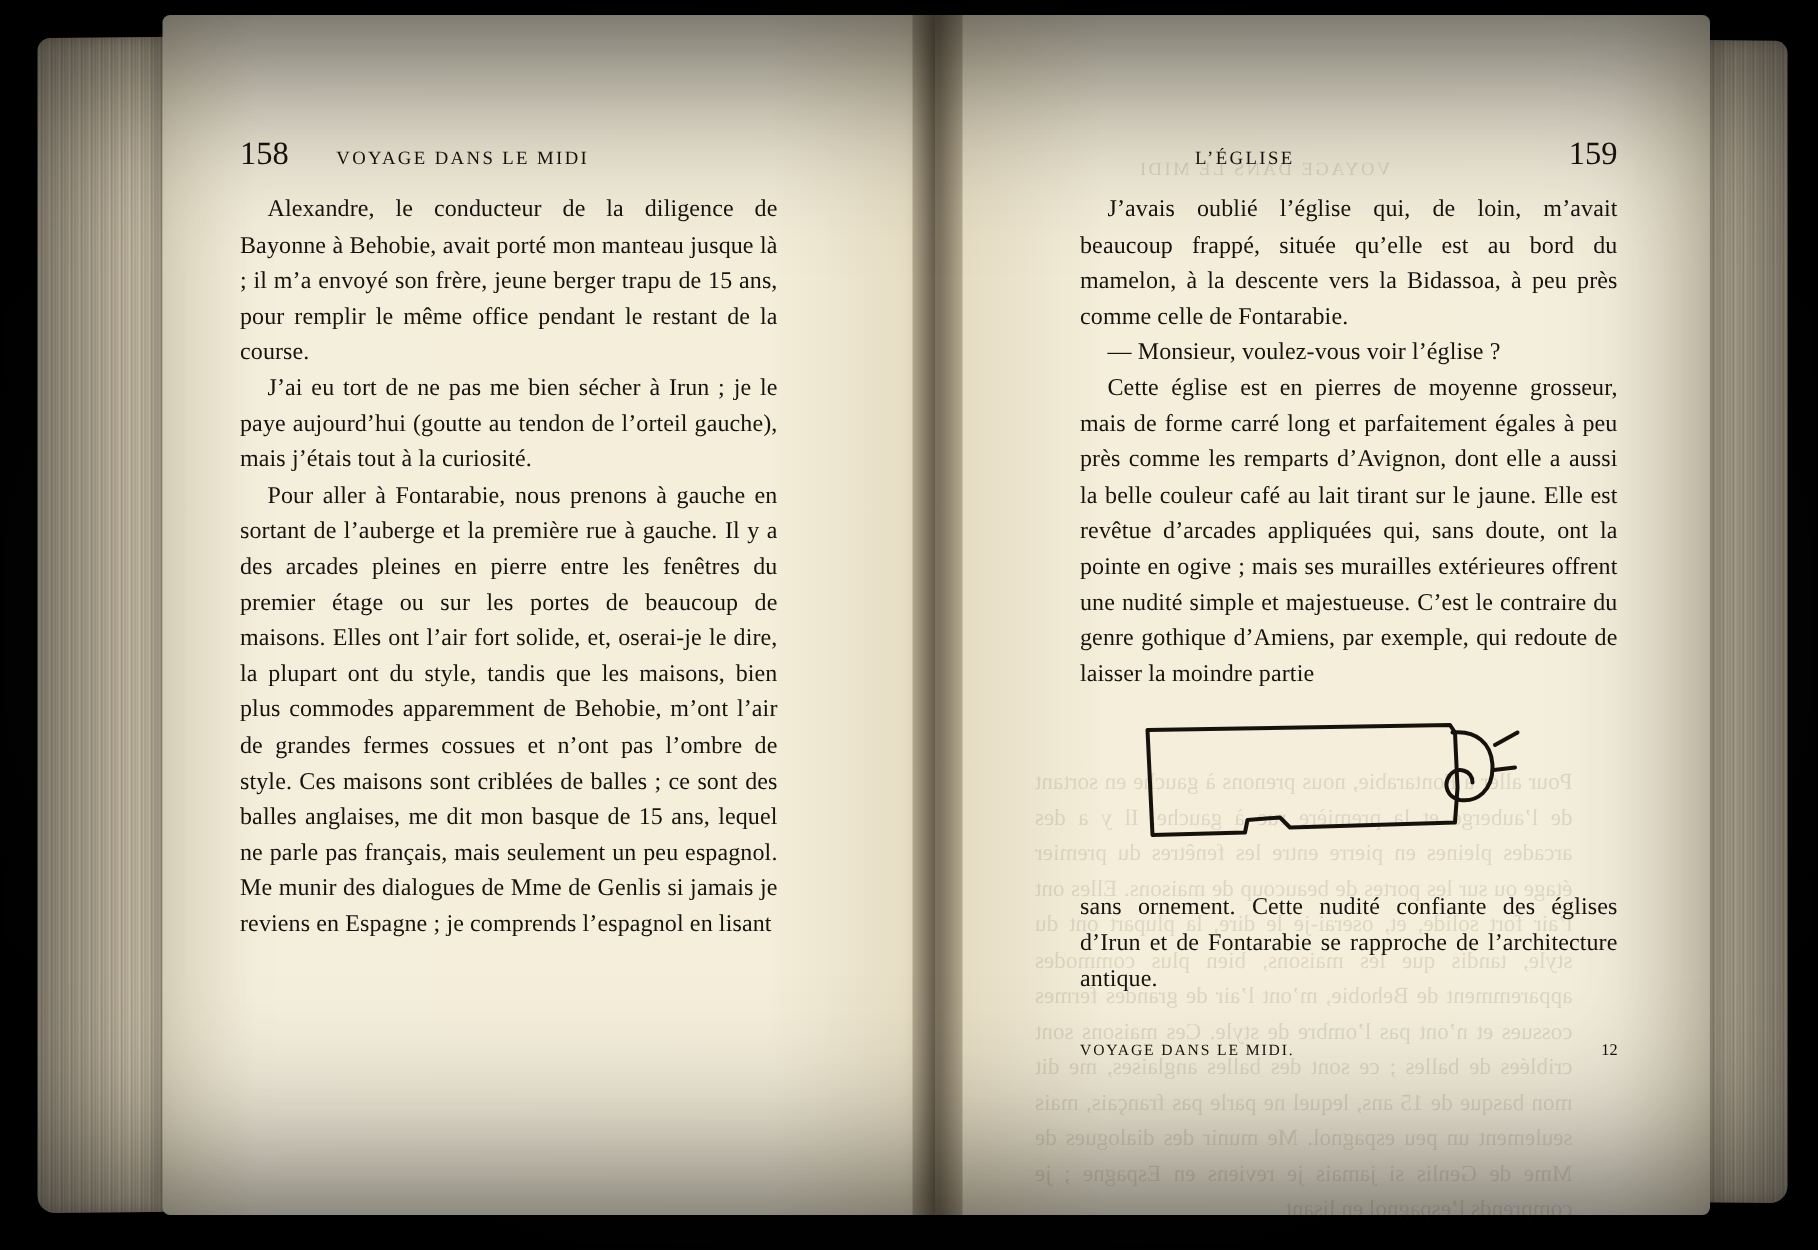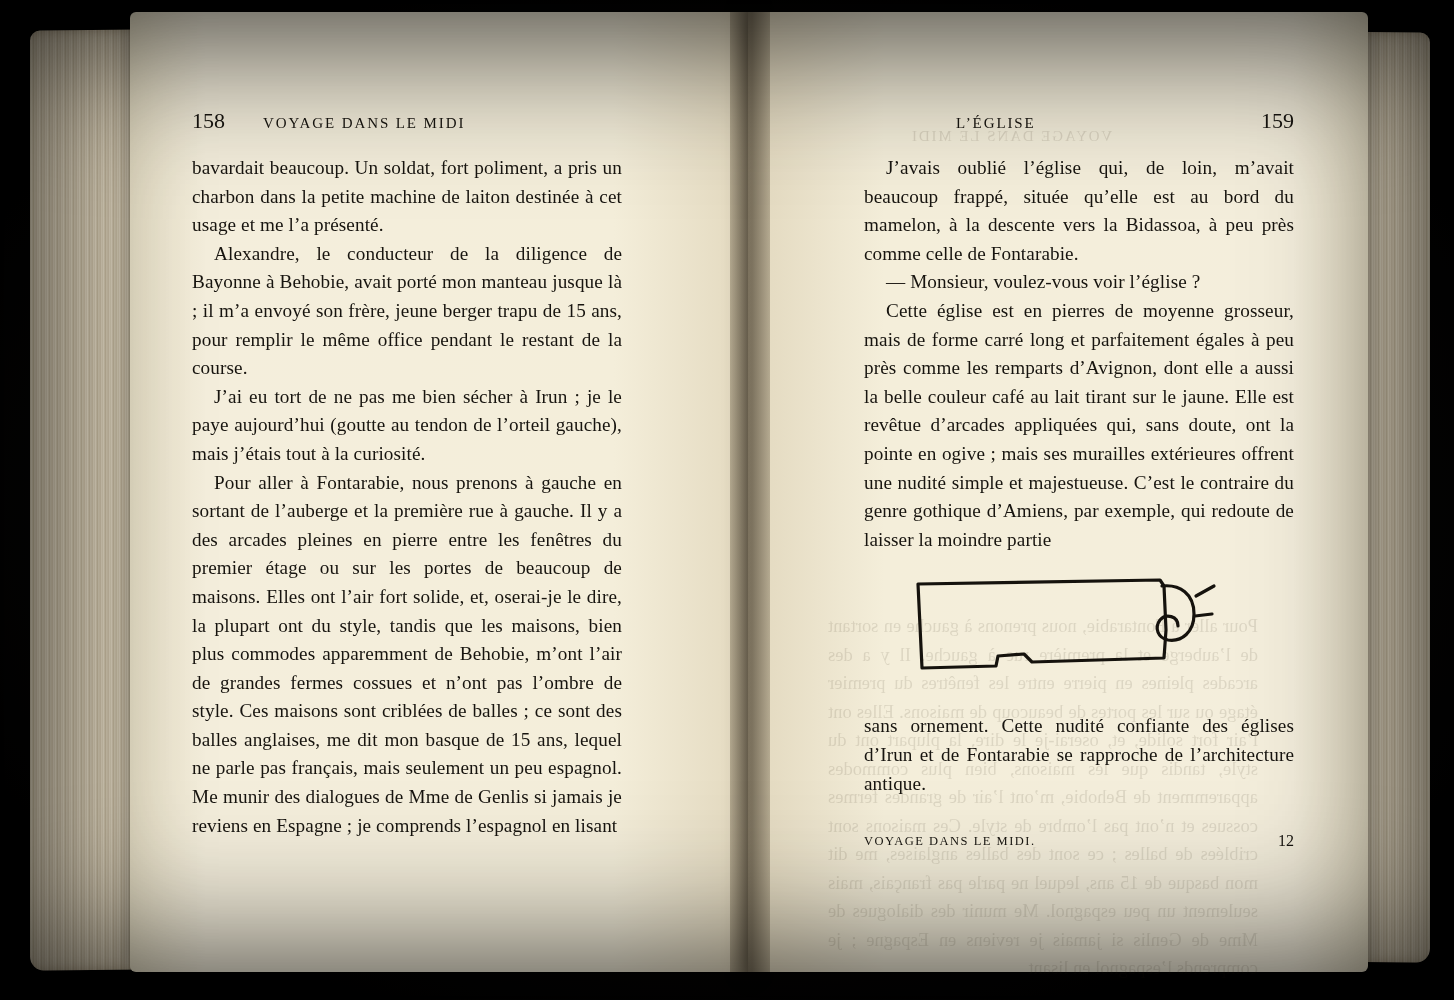--- a/index.html
+++ b/index.html
@@ -103,21 +103,21 @@
 
   .running-head {
     display: flex;
     align-items: baseline;
     font-size: 15.5px;
     letter-spacing: 1.6px;
     margin-bottom: 26px;
     height: 20px;
   }
   .folio {
-    font-size: 22px;
+    font-size: 26px;
     letter-spacing: 0;
     font-weight: 400;
   }
   .head-title {
     font-size: 15px;
     letter-spacing: 1.9px;
   }
   .page-left .running-head .folio { margin-right: 38px; }
   .page-right .running-head .head-title { margin-left: 92px; }
   .page-right .running-head .folio { margin-left: auto; text-align: right; }
@@ -145,21 +145,21 @@
 
   .colophon {
     margin-top: 34px;
     display: flex;
     align-items: center;
     font-size: 12.5px;
     letter-spacing: 1.5px;
   }
   .colophon .sig {
     margin-left: auto;
-    font-size: 16px;
+    font-size: 13px;
     letter-spacing: 0;
   }
 
   
   .showthrough {
     position: absolute;
     left: 80px;
     top: 600px;
     width: 430px;
     opacity: 0.12;
@@ -198,21 +198,20 @@
     <div class="edge-left"></div>
     <div class="edge-right"></div>
 
     <div class="page page-left">
       <div class="page-inner">
         <div class="running-head">
           <span class="folio">158</span>
           <span class="head-title">VOYAGE DANS LE MIDI</span>
         </div>
         <div class="body-text">
-          <p class="noindent">bavardait beaucoup. Un soldat, fort poliment, a pris un charbon dans la petite machine de laiton destinée à cet usage et me l’a présenté.</p>
           <p>Alexandre, le conducteur de la diligence de Bayonne à Behobie, avait porté mon manteau jusque là ; il m’a envoyé son frère, jeune berger trapu de 15 ans, pour remplir le même office pendant le restant de la course.</p>
           <p>J’ai eu tort de ne pas me bien sécher à Irun ; je le paye aujourd’hui (goutte au tendon de l’orteil gauche), mais j’étais tout à la curiosité.</p>
           <p>Pour aller à Fontarabie, nous prenons à gauche en sortant de l’auberge et la première rue à gauche. Il y a des arcades pleines en pierre entre les fenêtres du premier étage ou sur les portes de beaucoup de maisons. Elles ont l’air fort solide, et, oserai-je le dire, la plupart ont du style, tandis que les maisons, bien plus commodes apparemment de Behobie, m’ont l’air de grandes fermes cossues et n’ont pas l’ombre de style. Ces maisons sont criblées de balles ; ce sont des balles anglaises, me dit mon basque de 15 ans, lequel ne parle pas français, mais seulement un peu espagnol. Me munir des dialogues de Mme de Genlis si jamais je reviens en Espagne ; je comprends l’espagnol en lisant</p>
         </div>
       </div>
     </div>
 
     <div class="page page-right">
       <div class="showthrough-head">VOYAGE DANS LE MIDI</div>
       <div class="showthrough">Pour aller à Fontarabie, nous prenons à gauche en sortant de l’auberge et la première rue à gauche. Il y a des arcades pleines en pierre entre les fenêtres du premier étage ou sur les portes de beaucoup de maisons. Elles ont l’air fort solide, et, oserai-je le dire, la plupart ont du style, tandis que les maisons, bien plus commodes apparemment de Behobie, m’ont l’air de grandes fermes cossues et n’ont pas l’ombre de style. Ces maisons sont criblées de balles ; ce sont des balles anglaises, me dit mon basque de 15 ans, lequel ne parle pas français, mais seulement un peu espagnol. Me munir des dialogues de Mme de Genlis si jamais je reviens en Espagne ; je comprends l’espagnol en lisant</div>

